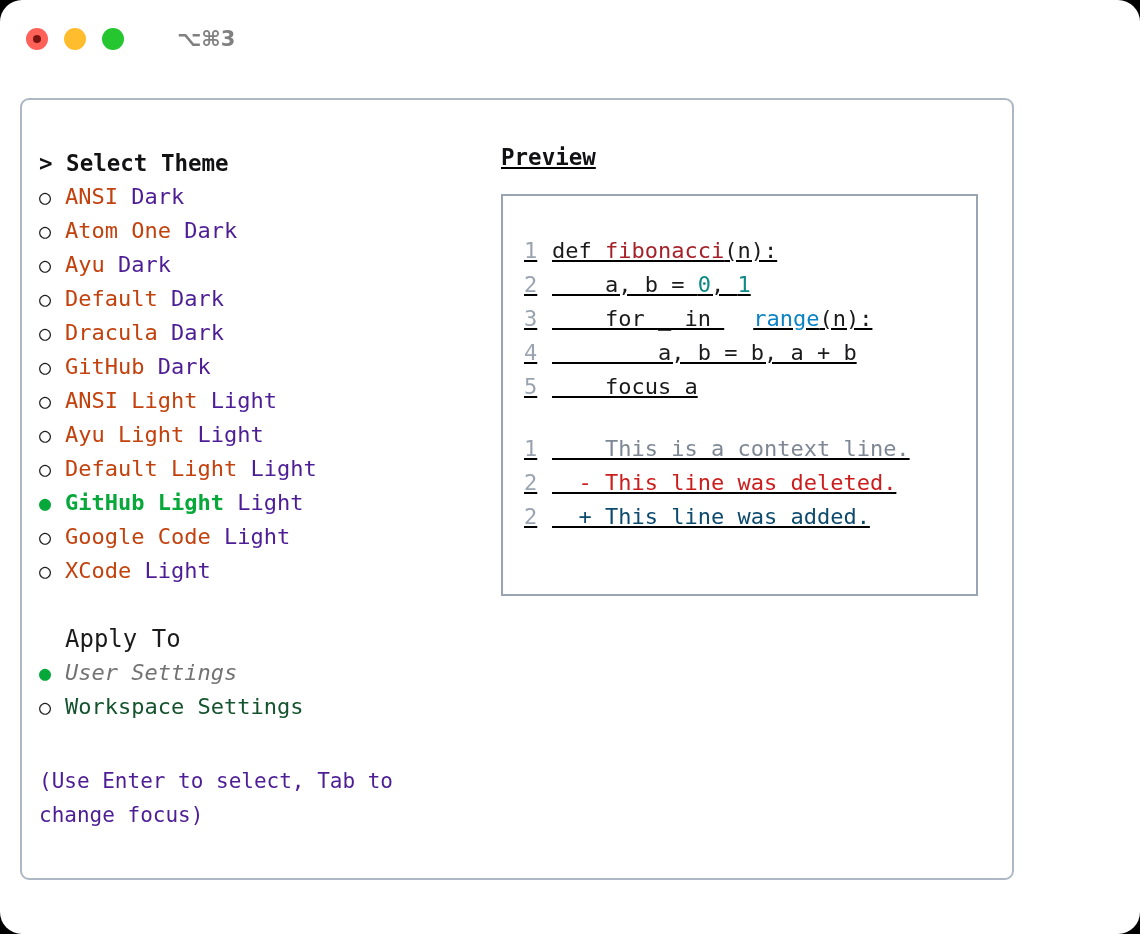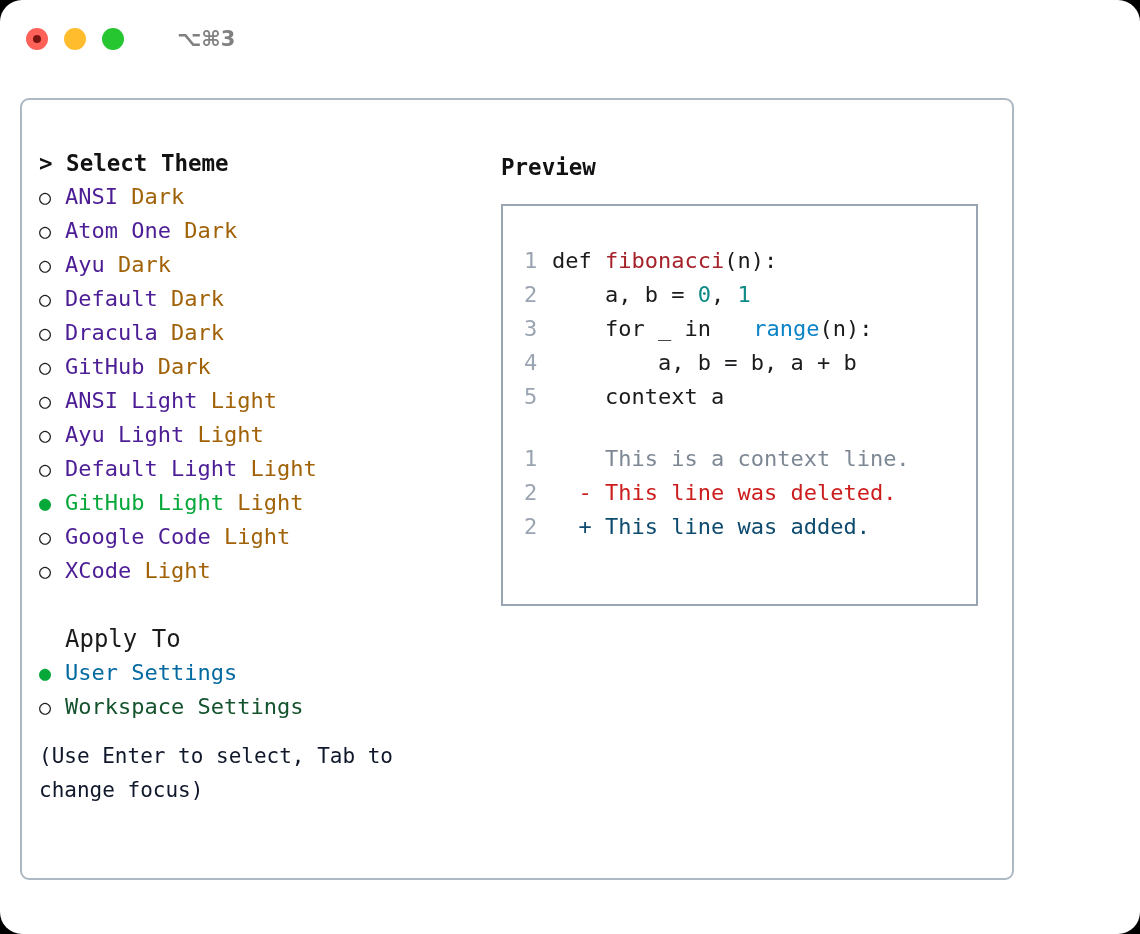--- a/index.html
+++ b/index.html
@@ -114,23 +114,23 @@
     display: inline-block;
     width: 26px;
     flex: 0 0 26px;
     color: #1b1b1d;
     font-size: 20px;
   }
   .bullet.sel {
     color: #06a83a;
     font-size: 20px;
   }
-  .theme-name { color: #4c1d95; }
-  .theme-row.selected .theme-name { color: #06a83a; }
-  .theme-variant { color: #a16207; }
+  .theme-name { color: #c2410c; }
+  .theme-row.selected .theme-name { color: #06a83a; font-weight: bold; }
+  .theme-variant { color: #4c1d95; }
 
   .spacer-line { height: 34px; }
 
   #apply-to-label {
     font-family: "DejaVu Sans Mono", "Liberation Mono", monospace;
     font-size: 24px;
     line-height: 34px;
     white-space: pre;
     color: #1b1b1d;
     padding-left: 26px;
@@ -138,37 +138,38 @@
 
   .apply-row {
     display: flex;
     align-items: baseline;
     font-family: "DejaVu Sans Mono", "Liberation Mono", monospace;
     font-size: 22px;
     line-height: 34px;
     white-space: pre;
   }
   .apply-row .apply-name { color: #14532d; }
-  .apply-row.selected .apply-name { color: #0369a1; }
+  .apply-row.selected .apply-name { color: #737373; font-style: italic; }
 
   #hint {
-    margin-top: 15px;
+    margin-top: 40px;
     font-family: "DejaVu Sans Mono", "Liberation Mono", monospace;
     font-size: 21px;
     line-height: 34px;
-    color: #0f172a;
+    color: #4c1d95;
     width: 400px;
   }
 
   
   #right-col {
     position: absolute;
     left: 479px;
-    top: 50px;
+    top: 40px;
     width: 490px;
+    text-decoration: underline;
   }
   #preview-title {
     font-family: "DejaVu Sans Mono", "Liberation Mono", monospace;
     font-size: 22.5px;
     font-weight: bold;
     color: #121214;
     line-height: 34px;
   }
   #preview-box {
     margin-top: 20px;
@@ -255,21 +256,21 @@
 
     <div id="right-col">
       <div id="preview-title">Preview</div>
 
       <div id="preview-box">
         <div id="code-block">
             <div class="code-line"><span class="lnum">1</span><span class="ctext"><span class="tok-kw">def </span><span class="tok-fn">fibonacci</span><span class="tok-plain">(n):</span></span></div>
             <div class="code-line"><span class="lnum">2</span><span class="ctext">    <span class="tok-plain">a, b = </span><span class="tok-num">0</span><span class="tok-plain">, </span><span class="tok-num">1</span></span></div>
             <div class="code-line"><span class="lnum">3</span><span class="ctext">    <span class="tok-kw">for _ in </span><span class="tok-call">range</span><span class="tok-plain">(n):</span></span></div>
             <div class="code-line"><span class="lnum">4</span><span class="ctext">        <span class="tok-plain">a, b = b, a + b</span></span></div>
-            <div class="code-line"><span class="lnum">5</span><span class="ctext">    <span class="tok-kw">context a</span></span></div>
+            <div class="code-line"><span class="lnum">5</span><span class="ctext">    <span class="tok-kw">focus a</span></span></div>
           </div>
         <div class="diff-gap"></div>
         <div id="diff-block">
             <div class="code-line"><span class="lnum">1</span><span class="diff-ctx">    This is a context line.</span></div>
             <div class="code-line"><span class="lnum">2</span><span class="diff-del">  - This line was deleted.</span></div>
             <div class="code-line"><span class="lnum">2</span><span class="diff-add">  + This line was added.</span></div>
           </div>
       </div>
     </div>
 

